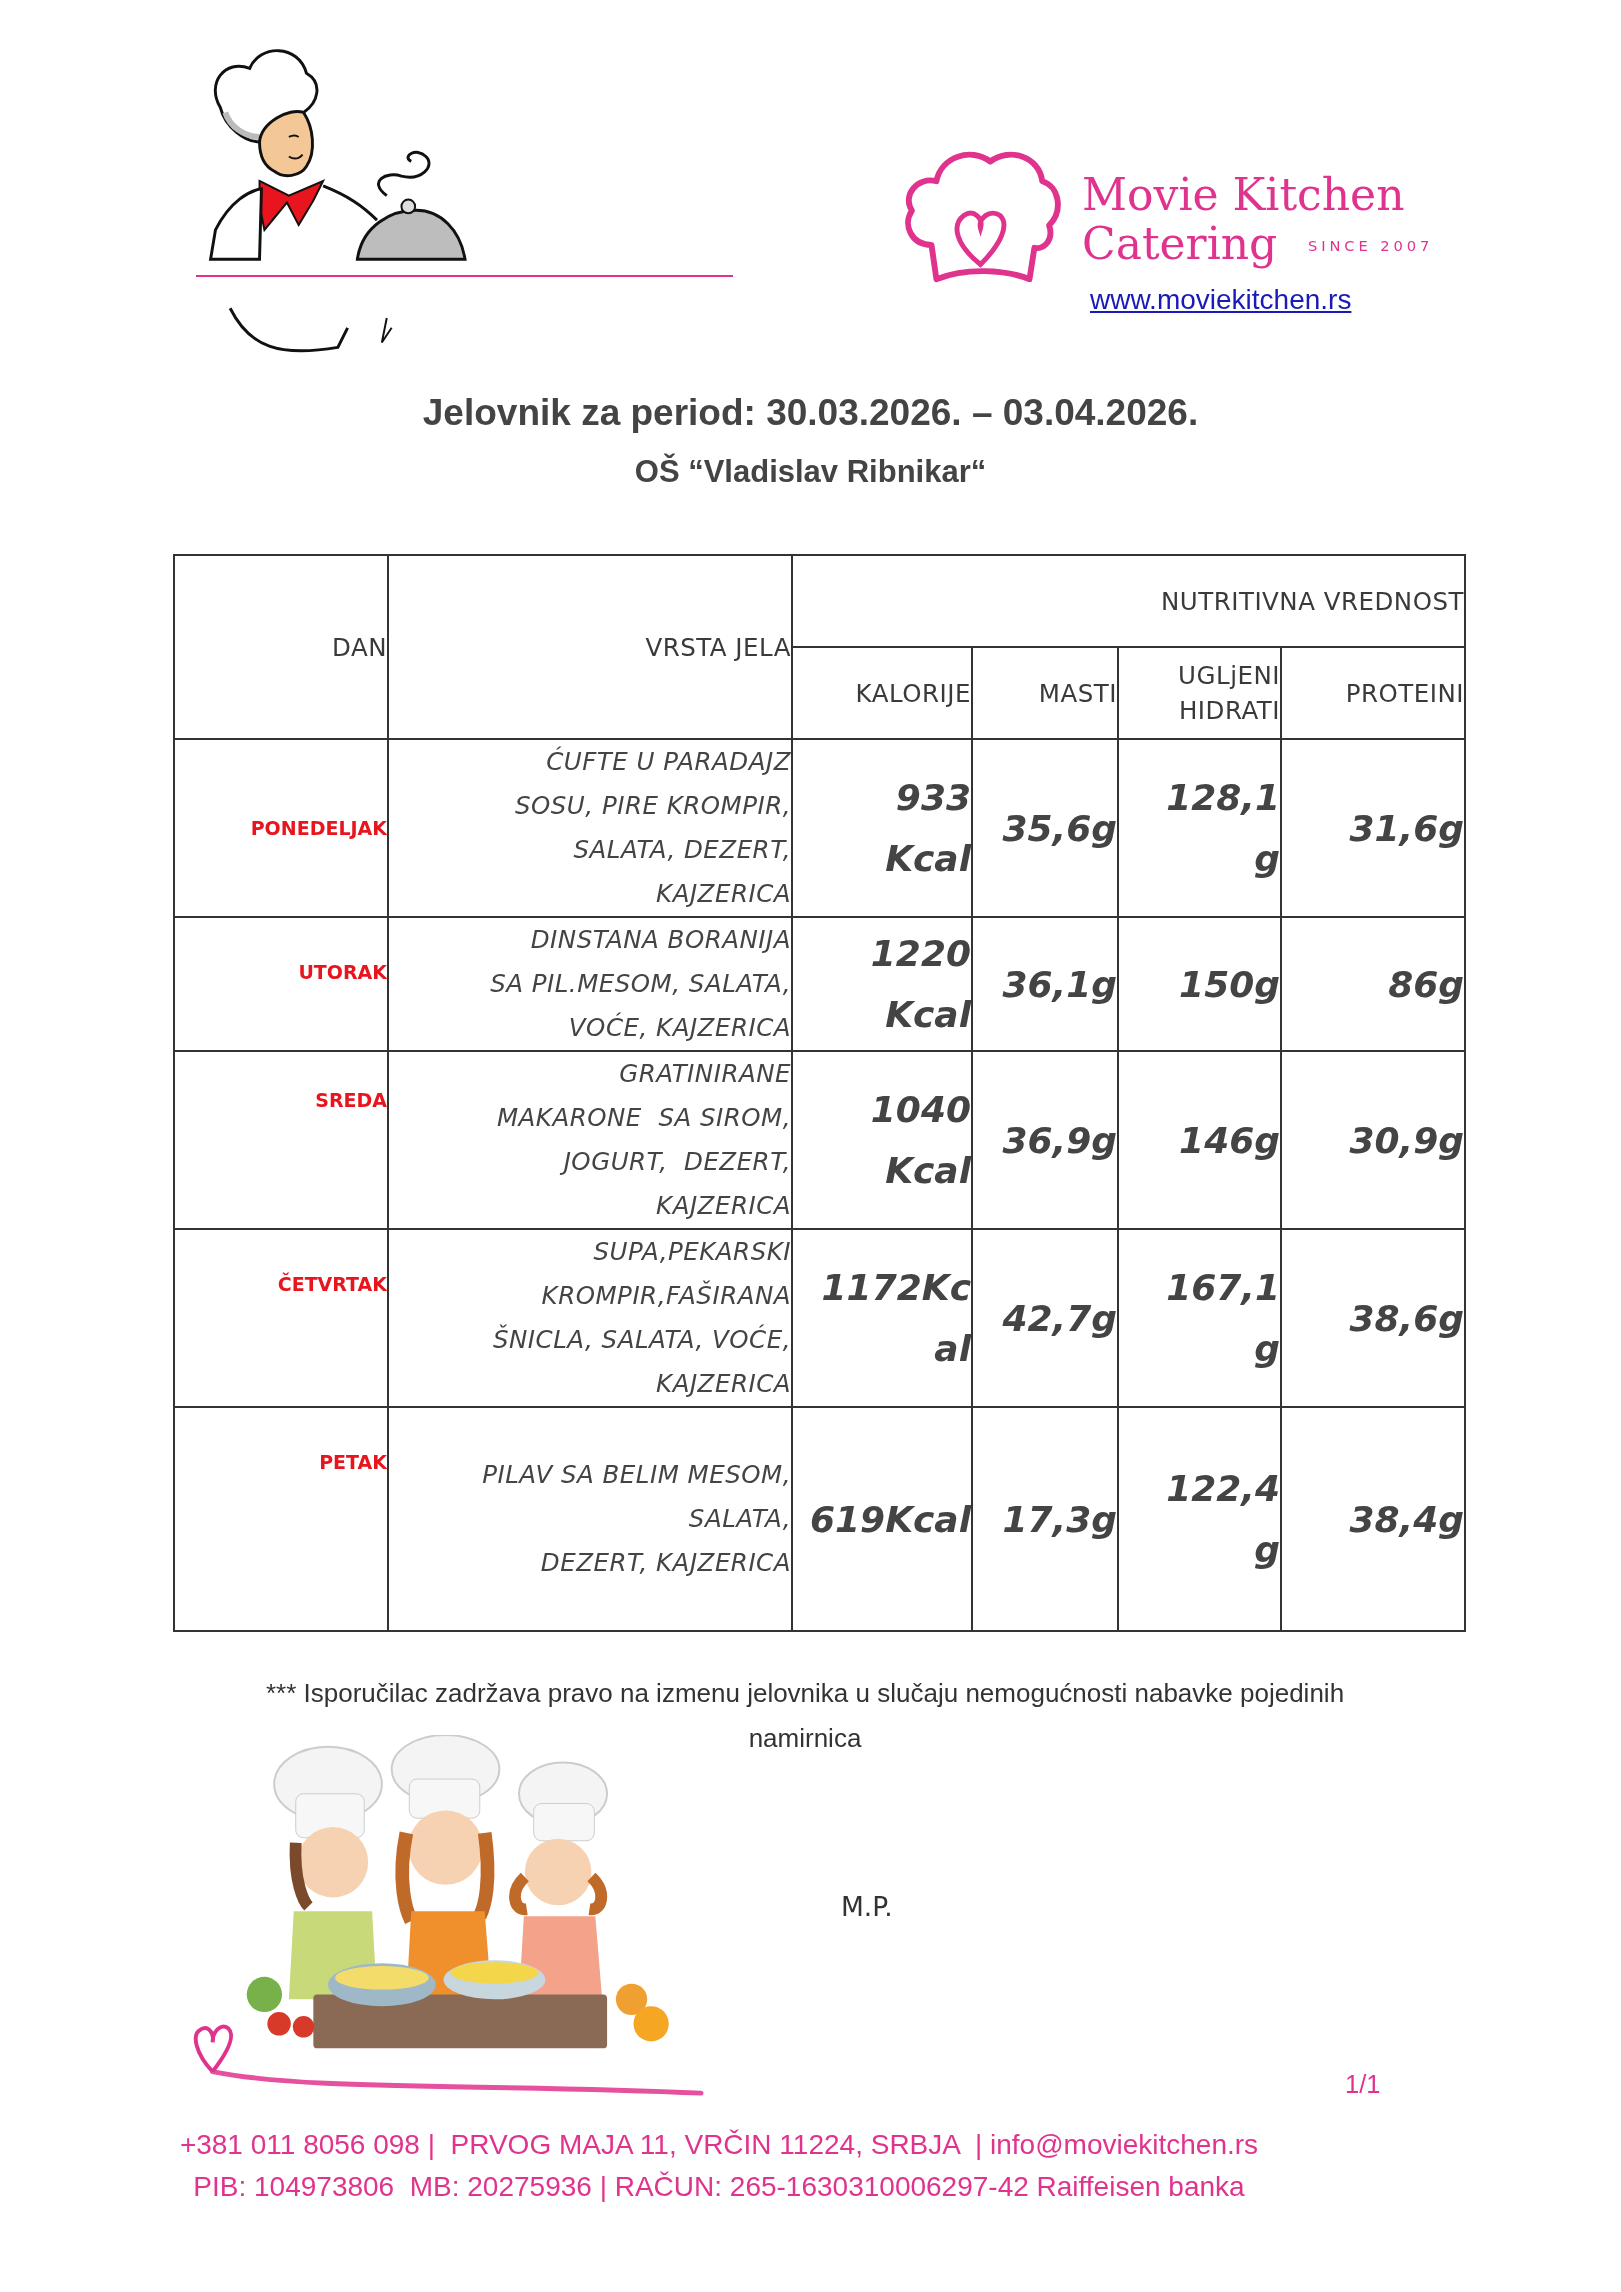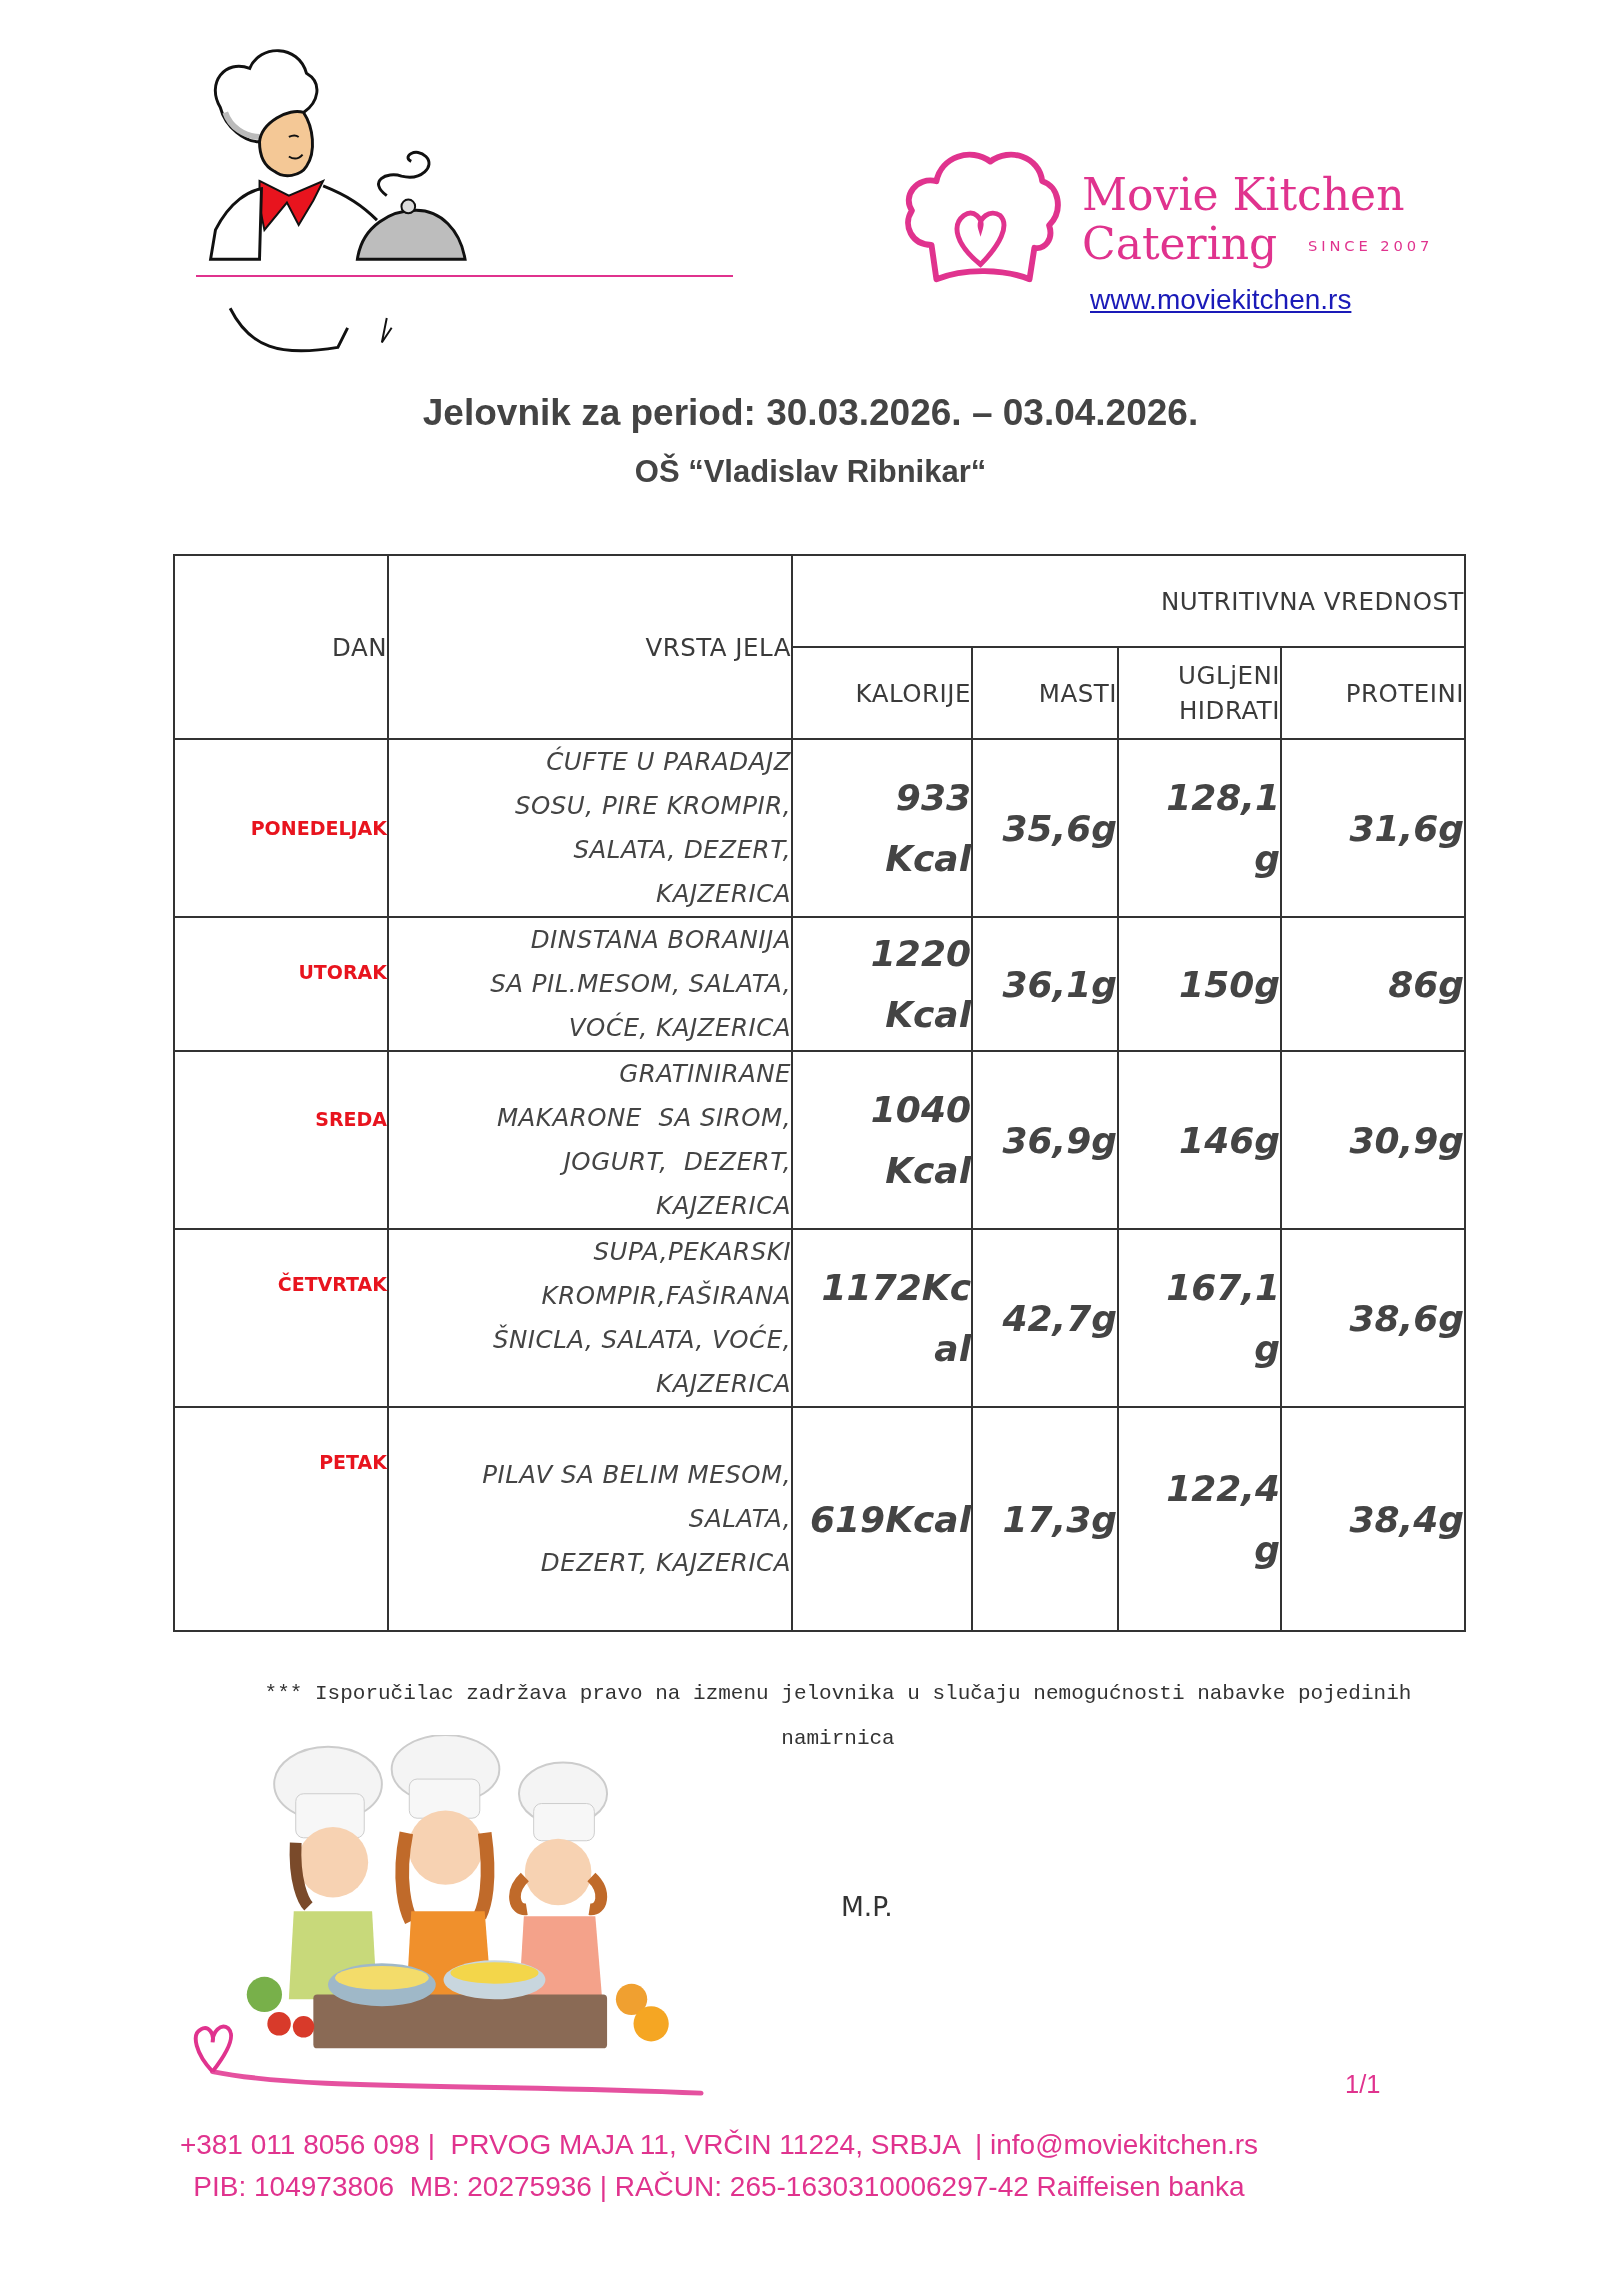--- a/index.html
+++ b/index.html
@@ -19,21 +19,21 @@
   #title-school{top:454px;font-size:31px;}
   
   #menu-table{position:absolute;left:173px;top:554px;border-collapse:collapse;font-family:"DejaVu Sans",sans-serif;}
   #menu-table td,#menu-table th{border:2px solid #333;padding:0;text-align:right;vertical-align:middle;}
   #menu-table th{font-weight:normal;font-size:24.5px;color:#3a3a3a;letter-spacing:0.5px;}
   .day{color:#e8141e;font-weight:bold;font-size:19px;}
   .dish{font-style:italic;font-size:24.5px;line-height:44px;color:#444;letter-spacing:0.5px;}
   .num{font-style:italic;font-weight:bold;font-size:36px;line-height:61px;color:#444;}
   .num span{display:block;}
   
-  #disclaimer{left:201px;top:1671px;width:1274px;text-align:center;font-family:Liberation Mono, monospace;font-size:21px;color:#333;line-height:45px;}
+  #disclaimer{left:168px;top:1671px;width:1274px;text-align:center;font-family:Liberation Sans, sans-serif;font-size:26px;color:#333;line-height:45px;}
   #kids-illustration{left:235px;top:1735px;width:470px;height:328px;}
   #stamp{left:841px;top:1891px;font-size:26.5px;color:#333;font-family:"DejaVu Sans",sans-serif;}
   #swoosh{left:191px;top:1995px;width:515px;height:108px;}
   #page-number{left:1345px;top:2070px;font-family:"Liberation Sans",sans-serif;font-size:25.5px;color:#e0338e;}
   .contact{left:0;width:1438px;text-align:center;font-family:"Liberation Sans",sans-serif;font-size:28px;color:#e0338e;white-space:pre;}
   #contact-line1{top:2129px;}
   #contact-line2{top:2171px;}
 </style>
 </head>
 <body>
@@ -134,21 +134,21 @@
       <span>Kcal</span>
     </td>
     <td class="num">36,1g</td>
     <td class="num">
       <span>150g</span>
     </td>
     <td class="num">86g</td>
   </tr>
 
   <tr style="height:176px">
-    <td class="day" style="vertical-align:top;padding-top:56px">SREDA</td>
+    <td class="day" style="vertical-align:top;padding-top:37px">SREDA</td>
     <td class="dish">
       <div>GRATINIRANE</div>
       <div style="white-space:pre">MAKARONE  SA SIROM,</div>
       <div style="white-space:pre">JOGURT,  DEZERT,</div>
       <div>KAJZERICA</div>
     </td>
     <td class="num">
       <span>1040</span>
       <span>Kcal</span>
     </td>

